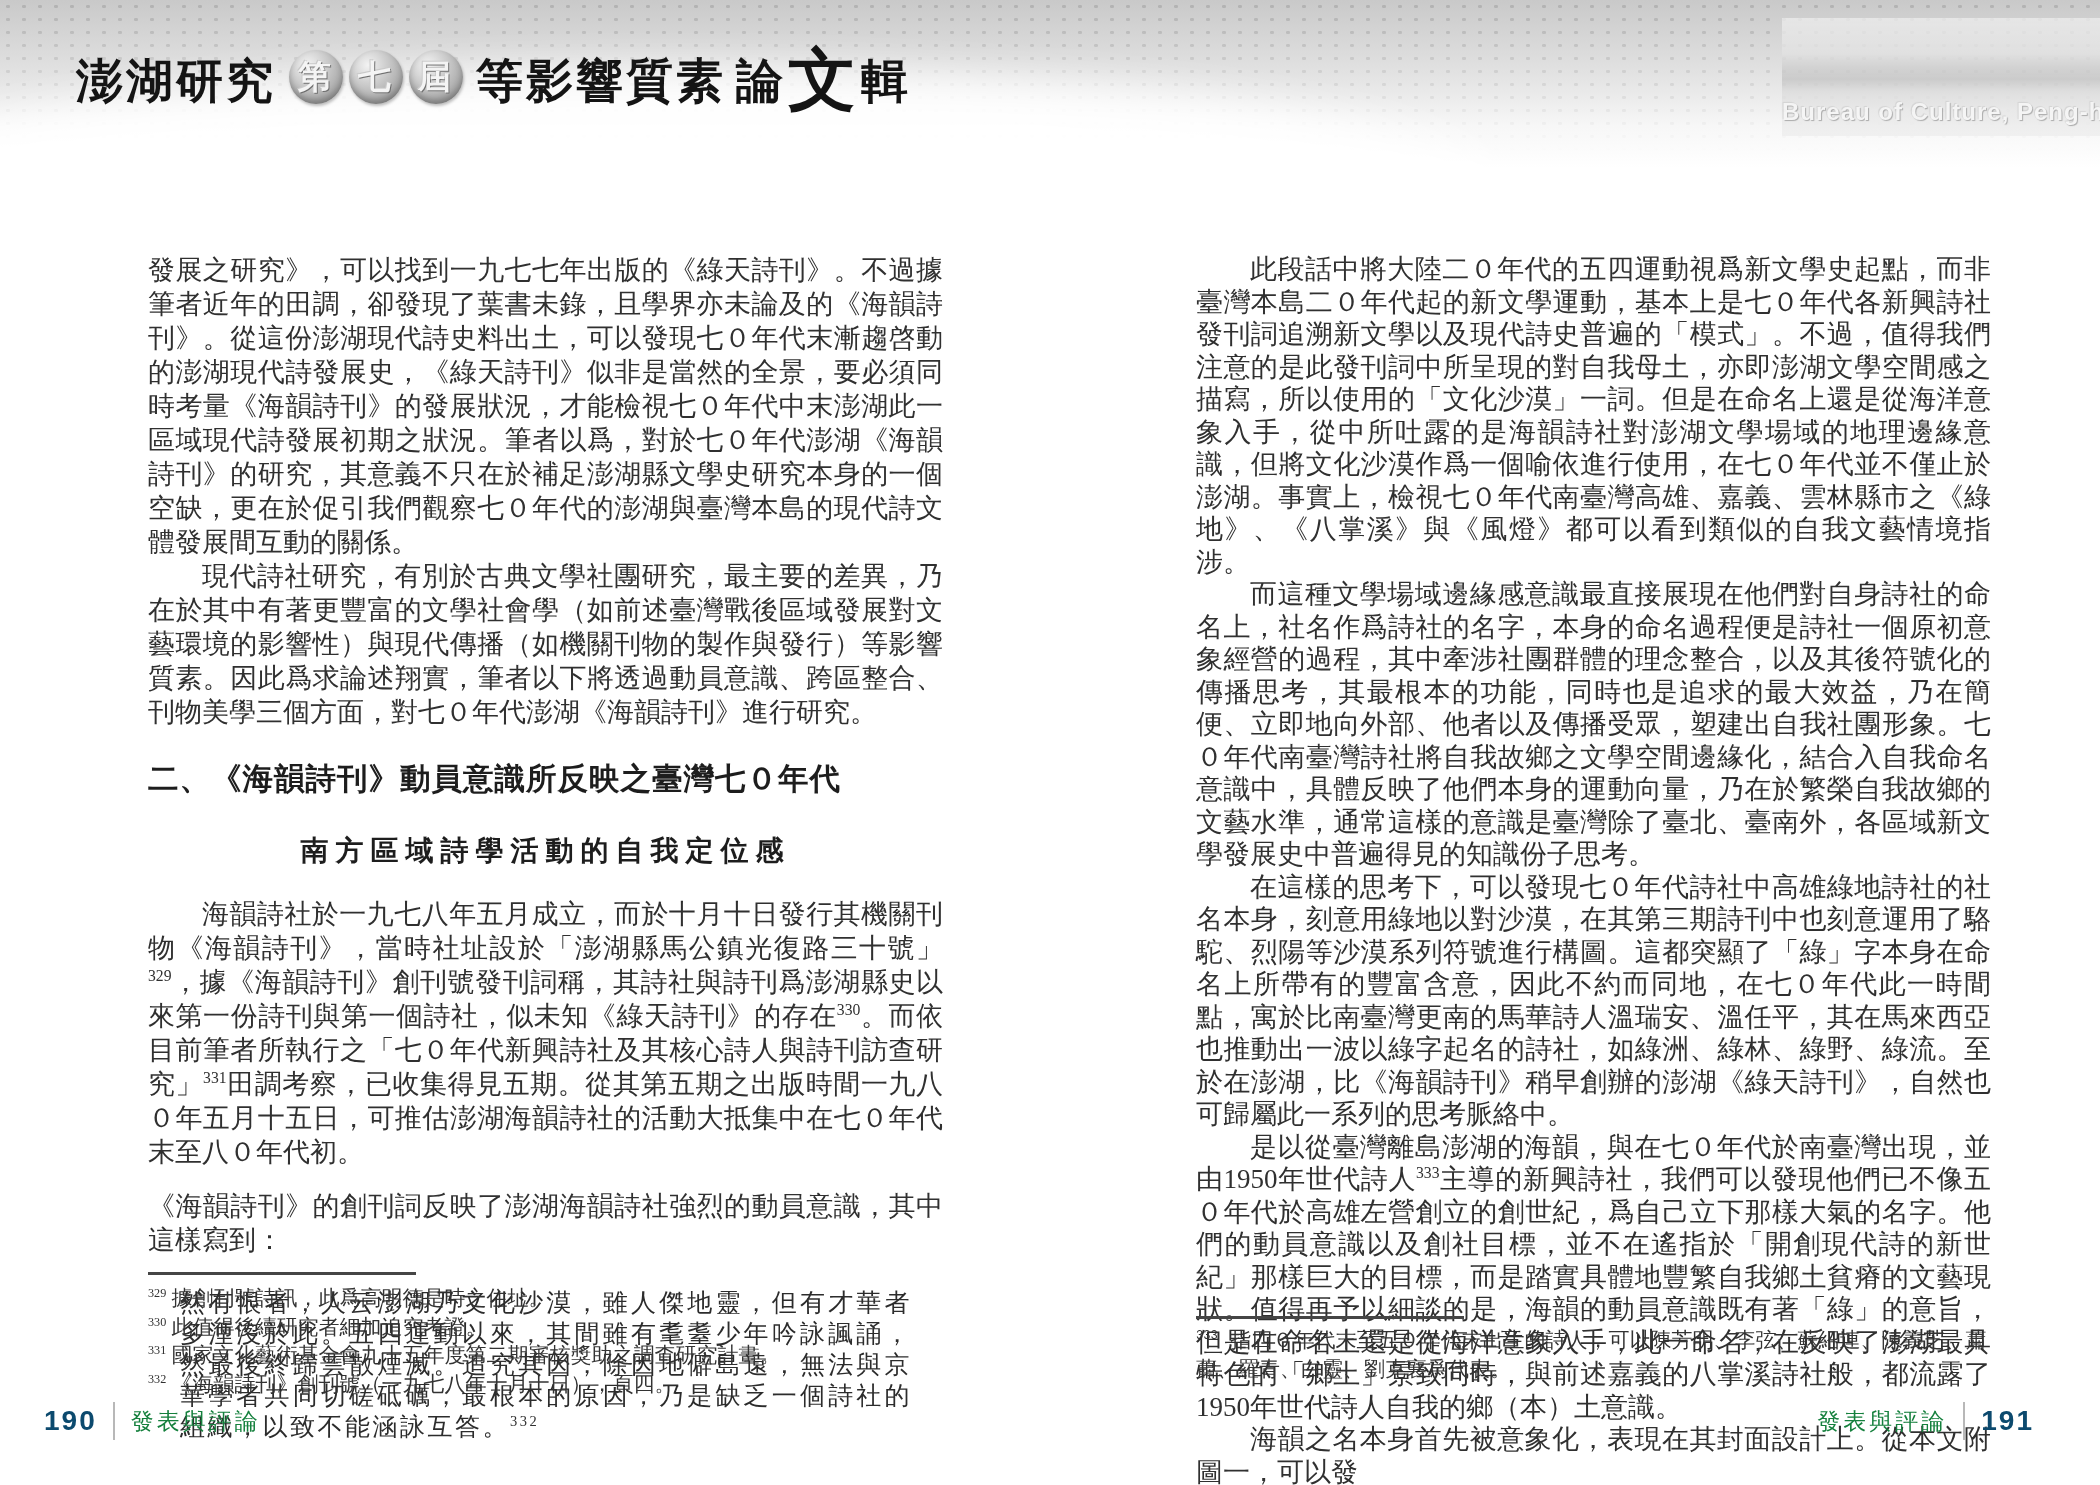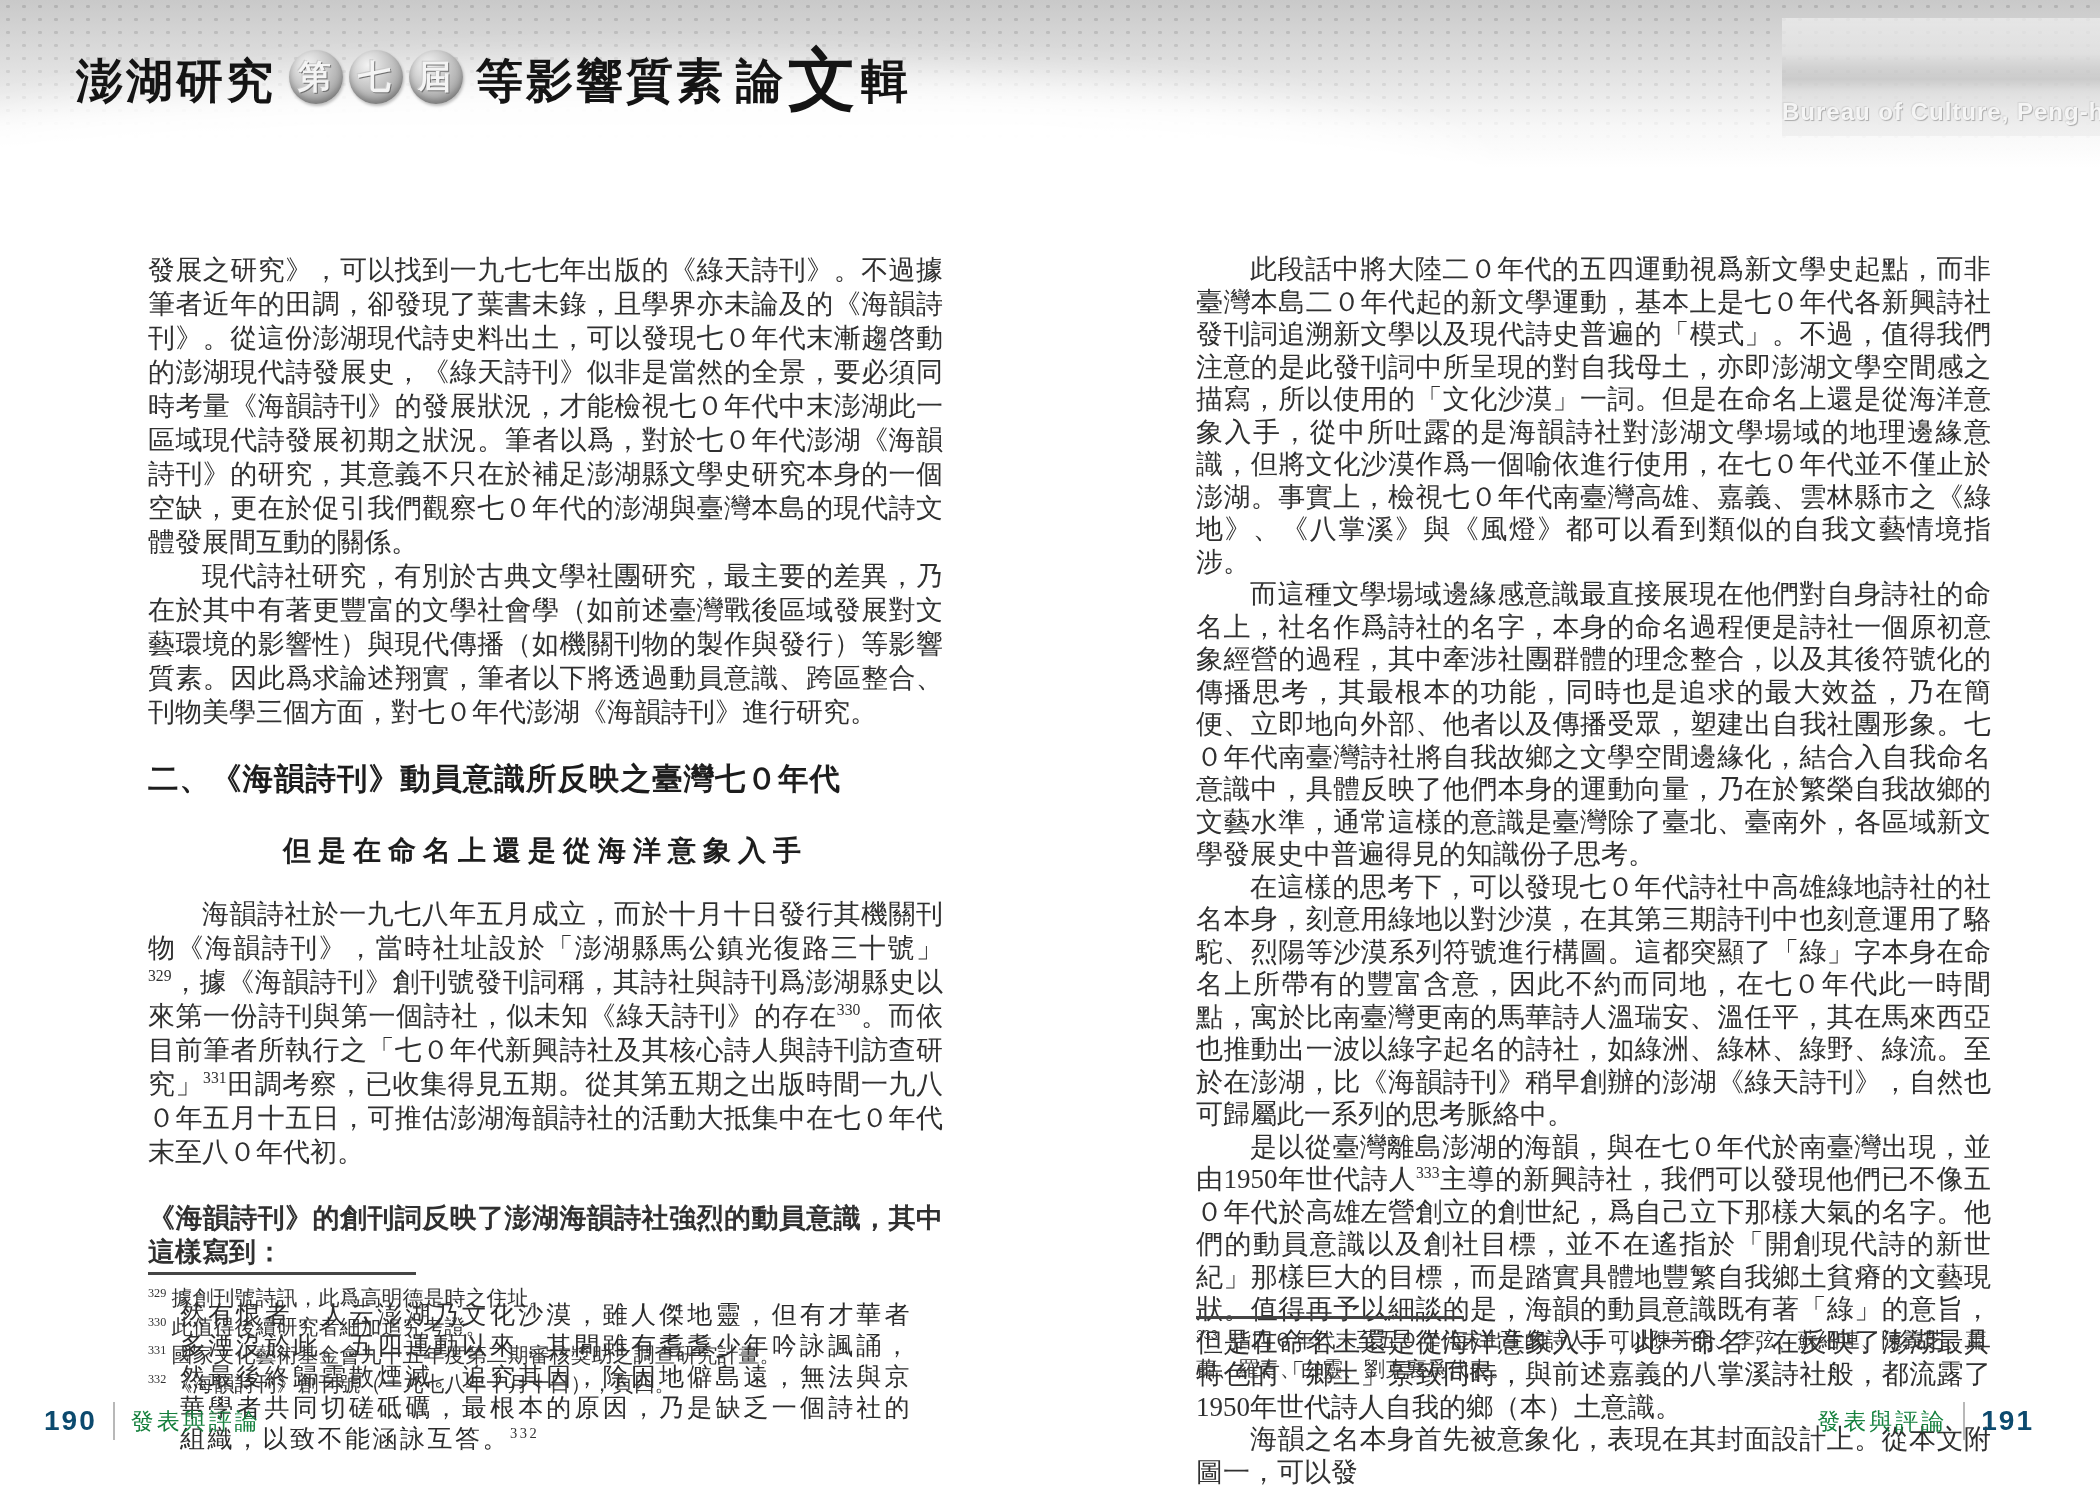--- a/index.html
+++ b/index.html
@@ -72,21 +72,21 @@
   .col p.indent{text-indent:2em;}
   sup.fnref,sup.fnnum{font-size:0.58em;line-height:0;color:#303030;}
   h2.section{
     margin:28px 0 0 0;font-size:30.5px;font-weight:bold;color:#1d1d1d;
     letter-spacing:1px;line-height:44px;
   }
   h3.subsection{
     margin:30px 0 26px 0;text-align:center;font-weight:bold;color:#1d1d1d;
     font-size:28px;letter-spacing:7px;line-height:40px;
   }
-  p.standalone{margin-top:32px;font-weight:bold;}
+  p.standalone{margin-top:20px;}
   .quote{
     margin:30px 0 0 32px;width:732px;
     font-size:25px;line-height:31px;letter-spacing:2.5px;color:#2c2c2c;
     text-align:justify;
   }
   
   .footnotes{position:absolute;width:795px;font-size:21px;line-height:28.5px;color:#333;}
   #left-footnotes{left:148px;top:1272px;}
   #right-footnotes{left:1196px;top:1316px;font-family:Liberation Mono, monospace;}
   .fn-rule{width:268px;border-top:3px solid #454545;margin-bottom:9px;}
@@ -129,21 +129,21 @@
       <span class="s2">文</span>
       <span class="s3">輯</span>
     </span>
   </div>
 </div>
 
 <div class="col" id="left-col">
   <p>發展之研究》，可以找到一九七七年出版的《綠天詩刊》。不過據筆者近年的田調，卻發現了葉書未錄，且學界亦未論及的《海韻詩刊》。從這份澎湖現代詩史料出土，可以發現七０年代末漸趨啓動的澎湖現代詩發展史，《綠天詩刊》似非是當然的全景，要必須同時考量《海韻詩刊》的發展狀況，才能檢視七０年代中末澎湖此一區域現代詩發展初期之狀況。筆者以爲，對於七０年代澎湖《海韻詩刊》的研究，其意義不只在於補足澎湖縣文學史研究本身的一個空缺，更在於促引我們觀察七０年代的澎湖與臺灣本島的現代詩文體發展間互動的關係。</p>
   <p class="indent">現代詩社研究，有別於古典文學社團研究，最主要的差異，乃在於其中有著更豐富的文學社會學（如前述臺灣戰後區域發展對文藝環境的影響性）與現代傳播（如機關刊物的製作與發行）等影響質素。因此爲求論述翔實，筆者以下將透過動員意識、跨區整合、刊物美學三個方面，對七０年代澎湖《海韻詩刊》進行研究。</p>
   <h2 class="section">二、《海韻詩刊》動員意識所反映之臺灣七０年代</h2>
-  <h3 class="subsection">但是在命名上還是從海洋意象入手</h3>
+  <h3 class="subsection">南方區域詩學活動的自我定位感</h3>
   <p class="indent">海韻詩社於一九七八年五月成立，而於十月十日發行其機關刊物《海韻詩刊》，當時社址設於「澎湖縣馬公鎮光復路三十號」<sup class="fnref">329</sup>，據《海韻詩刊》創刊號發刊詞稱，其詩社與詩刊爲澎湖縣史以來第一份詩刊與第一個詩社，似未知《綠天詩刊》的存在<sup class="fnref">330</sup>。而依目前筆者所執行之「七０年代新興詩社及其核心詩人與詩刊訪查研究」<sup class="fnref">331</sup>田調考察，已收集得見五期。從其第五期之出版時間一九八０年五月十五日，可推估澎湖海韻詩社的活動大抵集中在七０年代末至八０年代初。</p>
   <p class="standalone">《海韻詩刊》的創刊詞反映了澎湖海韻詩社強烈的動員意識，其中這樣寫到：</p>
   <div class="quote">然有恨者，人云澎湖乃文化沙漠，雖人傑地靈，但有才華者多湮沒於此。五四運動以來，其間雖有耄耋少年吟詠諷誦，然最後終歸雲散煙滅。追究其因，除因地僻島遠，無法與京華學者共同切磋砥礪，最根本的原因，乃是缺乏一個詩社的組織，以致不能涵詠互答。<sup class="fnref">332</sup></div>
 </div>
 
 <div class="footnotes" id="left-footnotes">
   <div class="fn-rule"></div>
   <div>
       <div class="footnote"><sup class="fnnum">329</sup><span> 據創刊號詩訊，此爲高明德是時之住址。</span></div>
       <div class="footnote"><sup class="fnnum">330</sup><span> 此值得後續研究者細加追究考證。</span></div>

